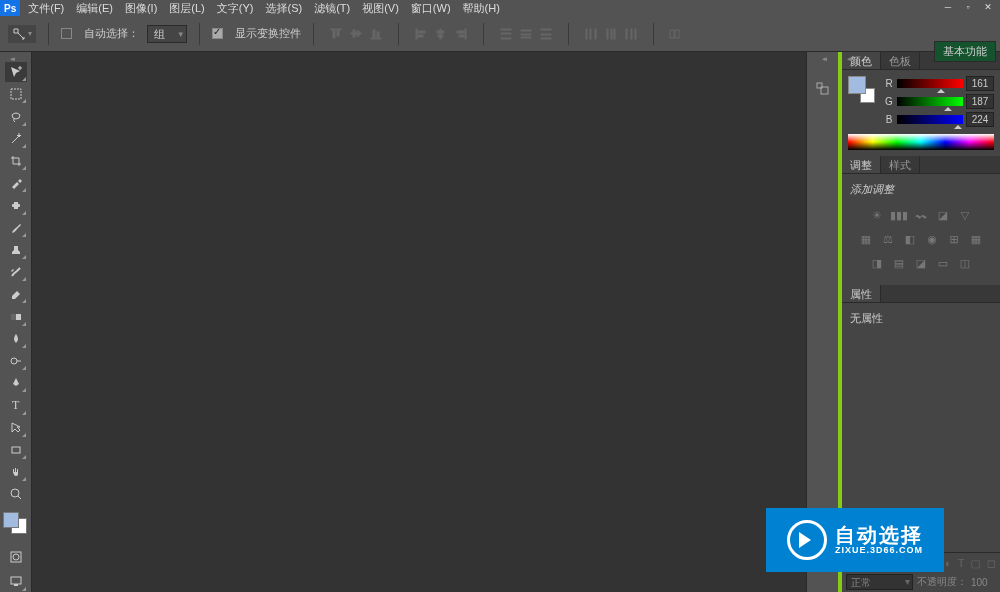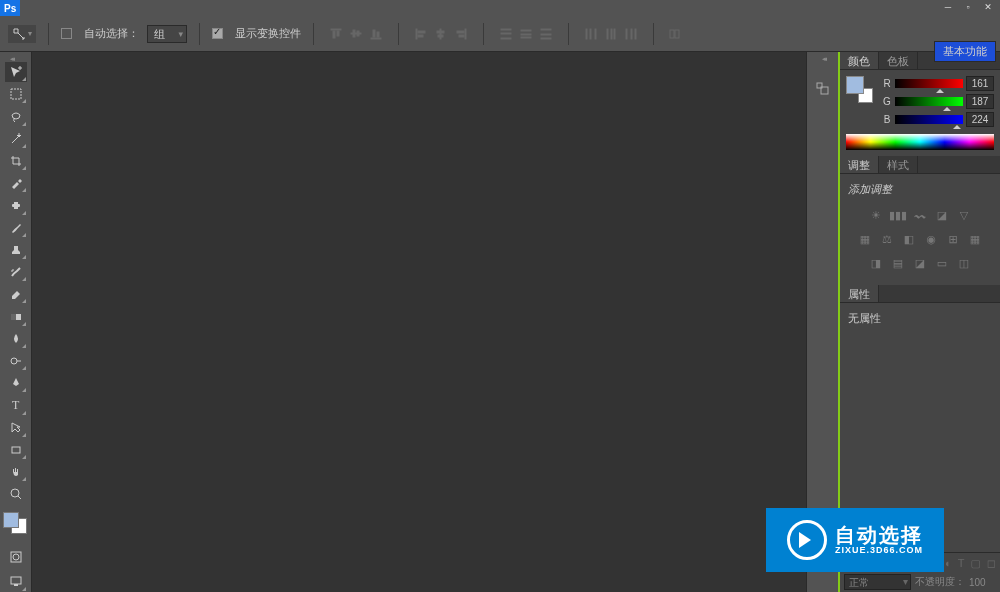--- a/index.html
+++ b/index.html
@@ -66,21 +66,21 @@
 }
 .select-box::after { content: '▾'; position: absolute; right: 3px; color: #888; font-size: 9px; }
 .icon-btn-group { display: flex; gap: 0; }
 .icon-btn {
   width: 20px; height: 20px; display: flex; align-items: center; justify-content: center;
   color: #666;
 }
 .icon-btn svg { fill: #666; stroke: #666; }
 .basic-btn {
   position: absolute; right: 4px; top: 25px;
-  background: #1d4ed8; border: 1px solid #2a2a2a; padding: 2px 8px;
+  background: #14532d; border: 1px solid #2a2a2a; padding: 2px 8px;
   color: #ccc; font-size: 11px;
 }
 
 .main-area { display: flex; height: calc(100% - 52px); }
 
 .toolbox {
   background: #535353;
   width: 32px;
   display: flex;
   flex-direction: column;
@@ -118,21 +118,21 @@
   padding-top: 26px;
 }
 .collapsed-strip::before {content:'◂◂'; font-size:7px; color:#888; position:absolute; right: 175px; top:55px; letter-spacing:-2px;}
 .collapsed-strip .cicon { width:22px; height:22px; display:flex; align-items:center; justify-content:center; margin-bottom:2px;}
 
 .right-panels {
   width: 162px;
   background: #454545;
   display: flex;
   flex-direction: column;
-  border-left: 2px solid #84cc16;
+  border-left: 4px solid #84cc16;
 }
 .right-panels::before {content:'◂◂'; font-size:7px; color:#888; position:absolute; right: 150px; top:55px; letter-spacing:-2px;}
 .panel-tabs {
   display: flex;
   height: 18px;
   background: #383838;
   border-bottom: 1px solid #2a2a2a;
 }
 .panel-tab {
   padding: 2px 8px; color: #ccc; background: #454545; font-size: 11px;
@@ -198,20 +198,32 @@
 .layer-select::after { content:'▾'; position:absolute; right:2px; color:#666;}
 .opacity-lbl { color: #888; font-size: 10px;}
 .type-icons { display:flex; gap:6px; margin-left:auto;}
 .type-icons span { color:#666; font-size:11px;}
 </style>
 </head>
 <body>
 
 <div class="menu-bar">
   <div class="ps-logo">Ps</div>
+  <div class="menu-items">
+    <span class="menu-item">文件(F)</span>
+    <span class="menu-item">编辑(E)</span>
+    <span class="menu-item">图像(I)</span>
+    <span class="menu-item">图层(L)</span>
+    <span class="menu-item">文字(Y)</span>
+    <span class="menu-item">选择(S)</span>
+    <span class="menu-item">滤镜(T)</span>
+    <span class="menu-item">视图(V)</span>
+    <span class="menu-item">窗口(W)</span>
+    <span class="menu-item">帮助(H)</span>
+  </div>
   <div class="window-controls">
     <span class="win-btn">─</span>
     <span class="win-btn">▫</span>
     <span class="win-btn">✕</span>
   </div>
 </div>
 
 <div class="options-bar">
   <div class="tool-preset">
     <svg width="14" height="14" viewBox="0 0 14 14">

